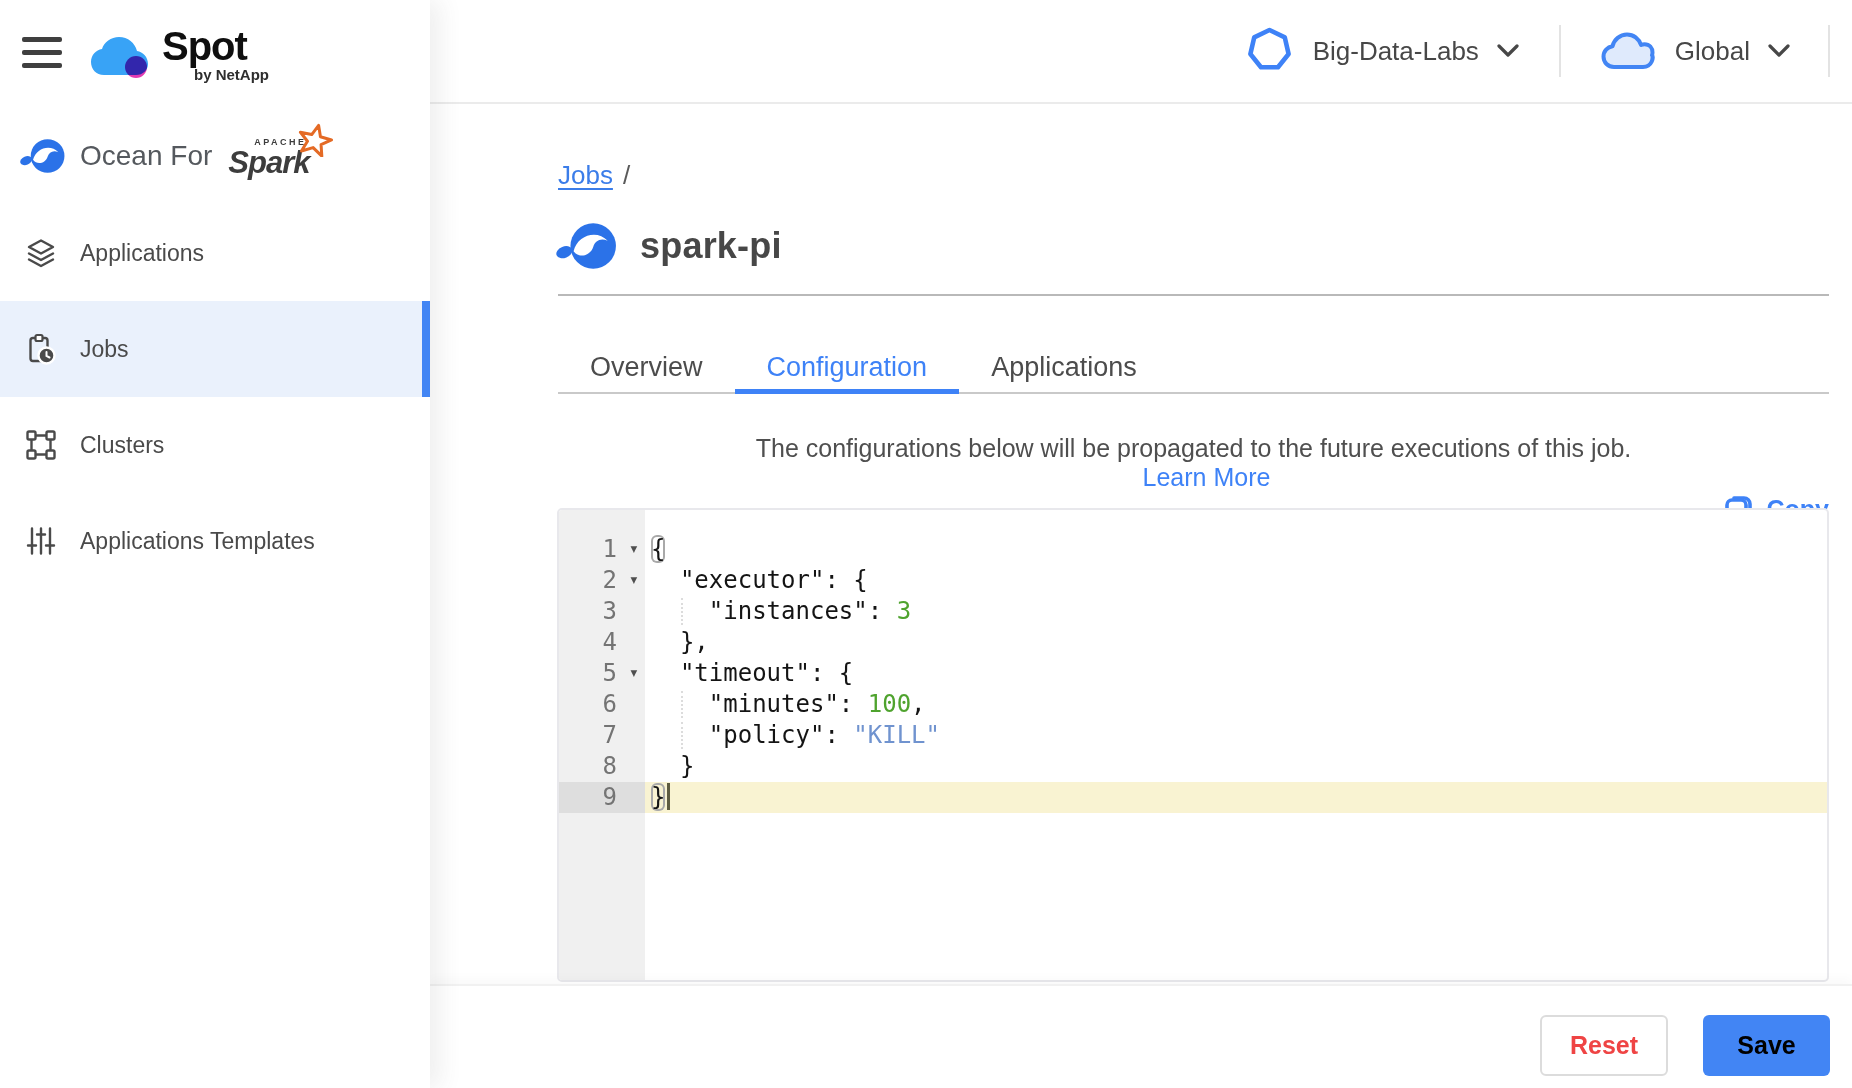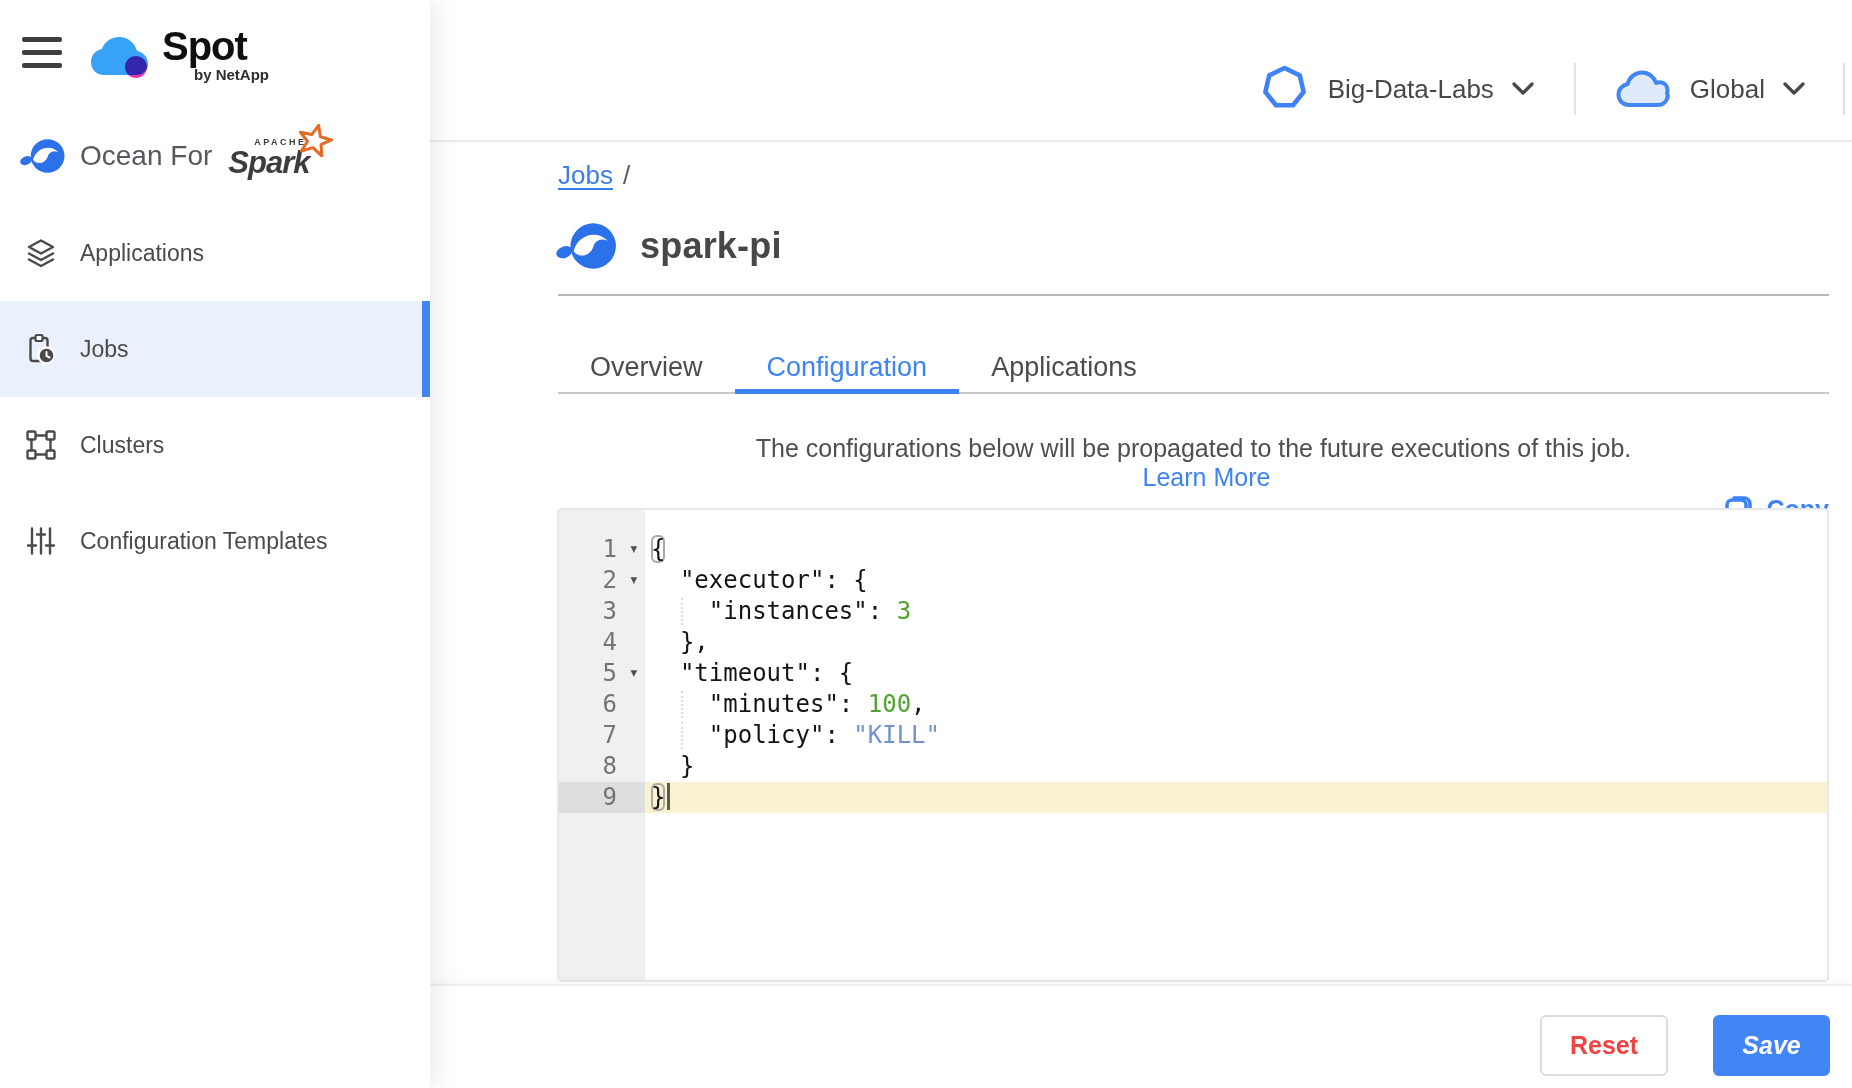--- a/index.html
+++ b/index.html
@@ -29,21 +29,21 @@
   .side-item { position:relative; height:96px; display:flex; align-items:center; padding-left:25px; cursor:pointer; }
   .side-item .lbl { font-size:23px; color:#4a4a4a; margin-left:23px; white-space:nowrap; }
   .side-item.active { background:#eaf1fc; }
   .side-item.active::after { content:""; position:absolute; right:0; top:0; bottom:0; width:8px; background:#4285f4; }
   .side-icon { width:32px; height:32px; flex:0 0 32px; }
 
   
   .content { position:absolute; left:430px; top:0; right:0; bottom:0; background:#fff; }
 
   .top-header { position:absolute; left:0; right:0; top:0; height:104px; border-bottom:2px solid #ebebeb;
-                display:flex; align-items:center; justify-content:flex-end; padding-right:7px;margin-top:38px; }
+                display:flex; align-items:center; justify-content:flex-end; padding-right:22px; }
   .picker { display:flex; align-items:center; cursor:pointer; }
   .picker .plabel { font-size:26px; color:#474747; margin:0 18px 0 20px; white-space:nowrap; }
   .vdiv { width:2px; height:52px; background:#e3e3e3; }
   .vdiv.m1 { margin:0 40px; } .vdiv.m2 { margin-left:38px; }
 
   .breadcrumb { position:absolute; left:128px; top:160px; font-size:26px; }
   .breadcrumb a { color:#3b7de9; text-decoration:underline; text-underline-offset:4px; cursor:pointer; }
   .breadcrumb .sep { color:#5a5a5a; margin-left:10px; }
 
   .title-row { position:absolute; left:126px; top:220px; display:flex; align-items:center; }
@@ -78,21 +78,21 @@
   .tok-str { color:#7093cf; }
   .brace-match { box-shadow:inset 0 0 0 2px #a9a9a9; border-radius:6px; }
   .cursor { display:inline-block; width:3px; height:27px; background:#5e5c40; vertical-align:-5px; margin-left:2px; }
 
   
   .footer { position:absolute; left:0; right:0; top:984px; bottom:0; background:#fff;
             border-top:2px solid #f1f1f1; box-shadow:0 -6px 10px rgba(0,0,0,.025); }
   .btn { position:absolute; top:29px; height:61px; border-radius:6px; font-size:25px; font-weight:700;
          font-family:"Liberation Sans", sans-serif; display:flex; align-items:center; justify-content:center; cursor:pointer; }
   .btn-reset { right:184px; width:128px; background:#fff; border:2px solid #dcdcdc; color:#ef4444; }
-  .btn-save  { right:22px;  width:117px; background:#4285f4; border:none; color:#ffffff;font-style:italic; }
+  .btn-save  { right:22px;  width:127px; background:#4285f4; border:none; color:#000000; }
 
   svg { display:block; }
 </style>
 </head>
 <body>
 
 <aside class="sidebar">
 
   <div class="hamburger">
     <span></span>
@@ -159,21 +159,21 @@
         <path d="M10.5 6.5 H21.5 M10.5 25.5 H21.5 M6.5 10.5 V21.5 M25.5 10.5 V21.5" stroke="#4a4a4a" stroke-width="2.4"></path>
       </svg>
       <span class="lbl">Clusters</span>
     </div>
 
     <div class="side-item">
       <svg class="side-icon" viewBox="0 0 32 32">
         <path d="M7 3.5 V28.5 M16 3.5 V28.5 M25 3.5 V28.5" stroke="#4a4a4a" stroke-width="2.4" stroke-linecap="round"></path>
         <path d="M3 20.5 H11 M12 9.5 H20 M21 20.5 H29" stroke="#4a4a4a" stroke-width="2.4" stroke-linecap="round"></path>
       </svg>
-      <span class="lbl">Configuration Templates</span>
+      <span class="lbl">Applications Templates</span>
     </div>
 
   </nav>
 </aside>
 
 <div class="content">
 
   <header class="top-header">
     <div class="picker">
       <svg width="47" height="49" viewBox="0 0 47 49">

